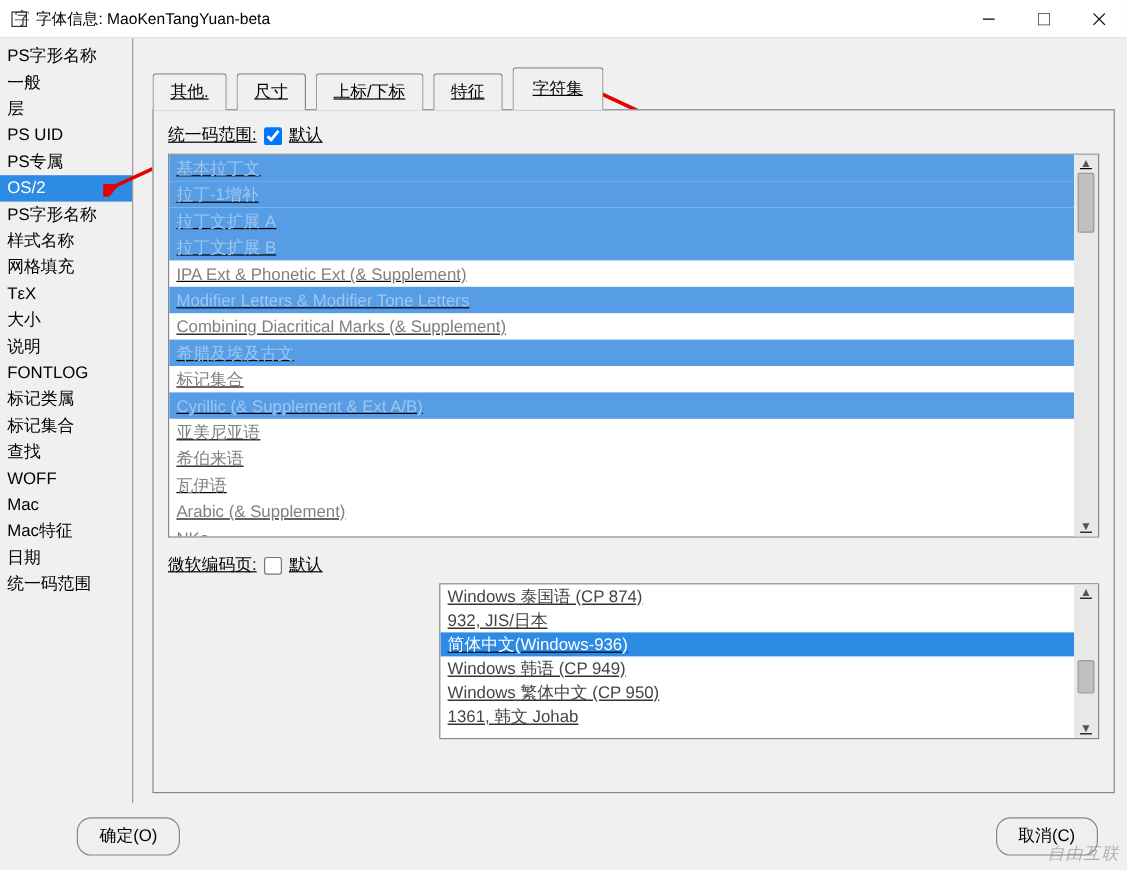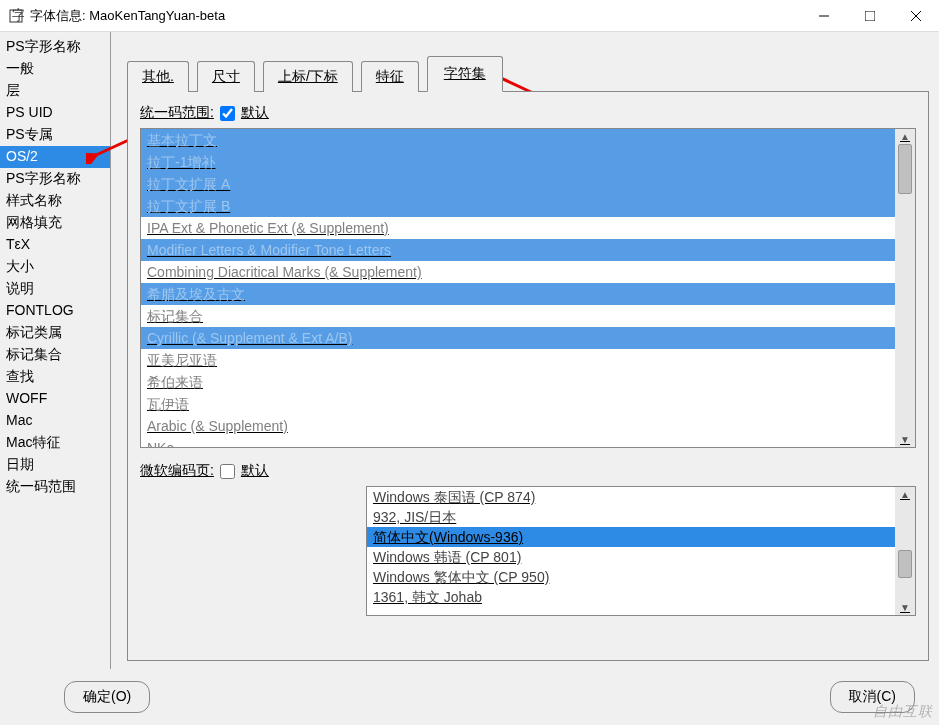--- a/index.html
+++ b/index.html
@@ -31,21 +31,21 @@
 .listbox { flex: 1; overflow: hidden; }
 .listbox .li { padding: 1px 6px; font-size: 14px; color: #808080; line-height: 20px; }
 .listbox .li.hl { background: #569de5; color: #9dc6ef; }
 .scrollbar { width: 20px; background: #e8e8e8; display: flex; flex-direction: column; align-items: center; justify-content: space-between; padding: 2px 0; }
 .scrollbar .arrow { font-size: 10px; color: #555; }
 .scrollbar .thumb { width: 14px; background: #c0c0c0; border: 1px solid #999; border-radius: 2px; }
 
 .listbox2-wrap { position: relative; border: 1px solid #888; height: 130px; background: #fff; display: flex; margin-left: 226px; margin-top: 4px; width: 550px;}
 .listbox2 { flex: 1; overflow: hidden; }
 .listbox2 .li { padding: 0px 6px; font-size: 14px; color: #444; line-height: 20px; }
-.listbox2 .li.sel { background: #2e8be5; color: #000000; }
+.listbox2 .li.sel { background: #2e8be5; color: #ffffff; }
 
 .footer { height: 56px; display: flex; align-items: center; padding: 0 24px; justify-content: space-between; }
 .btn { border: 1px solid #888; background: #efefef; padding: 6px 18px; border-radius: 12px; font-size: 14px; }
 
 
 .arrow-svg { position: absolute; pointer-events: none; }
 .annot { position: absolute; color: #e60000; font-size: 16px; font-weight: 500; pointer-events: none; }
 
 .watermark { position: absolute; right: 6px; bottom: 4px; color: #888; font-size: 14px; letter-spacing: 1px; opacity: .6; font-style: italic; }
 </style>
@@ -150,21 +150,21 @@
         <span class="label">微软编码页:</span>
         <input type="checkbox" style="">
         <span class="label">默认</span>
       </div>
 
       <div class="listbox2-wrap">
         <div class="listbox2" id="codepage-list">
             <div class="li">Windows 泰国语 (CP 874)</div>
             <div class="li">932, JIS/日本</div>
             <div class="li sel">简体中文(Windows-936)</div>
-            <div class="li">Windows 韩语 (CP 801)</div>
+            <div class="li">Windows 韩语 (CP 949)</div>
             <div class="li">Windows 繁体中文 (CP 950)</div>
             <div class="li">1361, 韩文 Johab</div>
           </div>
         <div class="scrollbar">
           <span class="arrow">▲</span>
           <div style="flex:1"></div>
           <div class="thumb" style="height:28px;margin-bottom:24px"></div>
           <span class="arrow">▼</span>
         </div>
       </div>

